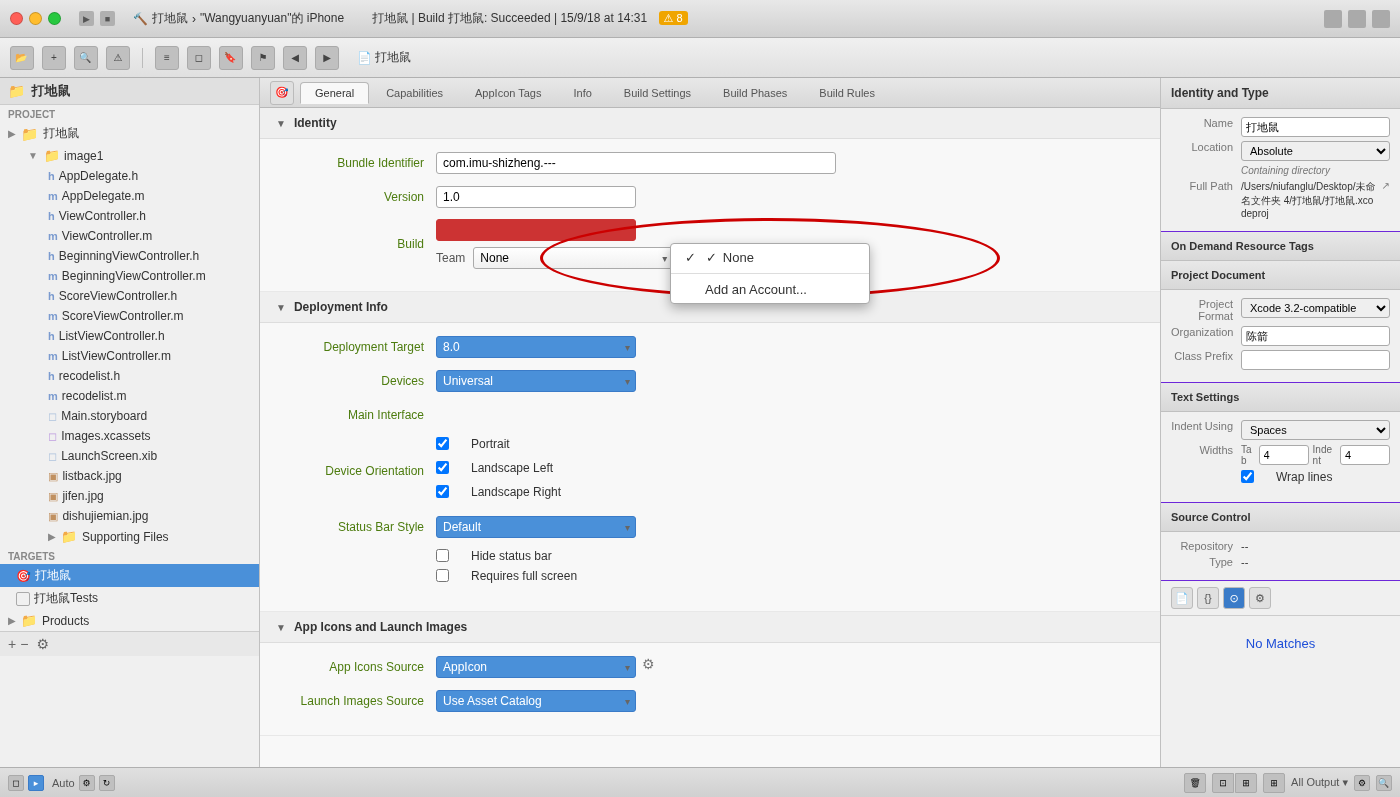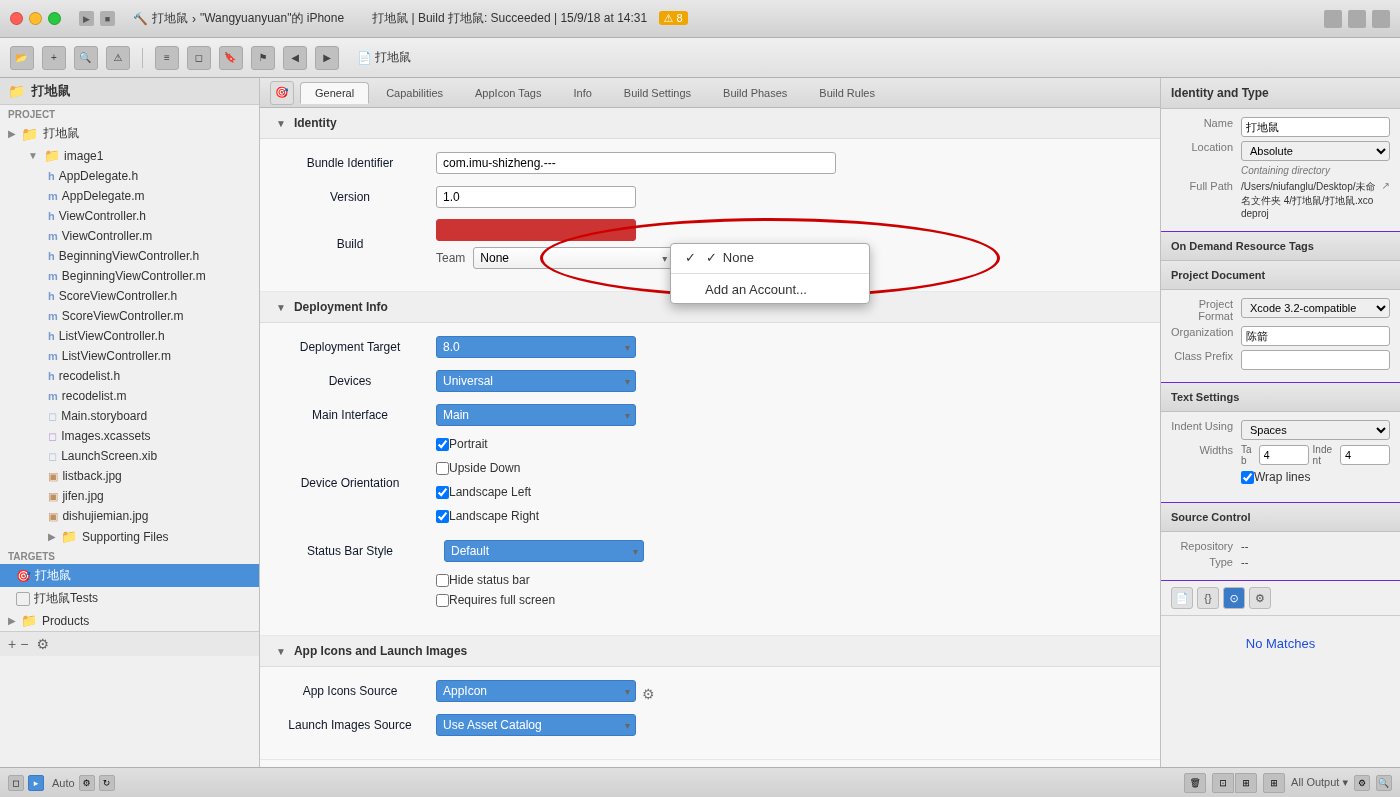--- a/index.html
+++ b/index.html
@@ -121,24 +121,24 @@
 
     
     .form-section { padding: 12px 16px; border-bottom: 1px solid #e8e8e8; }
     .form-row {
       display: flex;
       align-items: center;
       margin-bottom: 10px;
       min-height: 24px;
     }
     .form-label {
-      text-align: center;
+      text-align: right;
       width: 160px;
       flex-shrink: 0;
-      color: #0f172a;
+      color: #4d7c0f;
       font-size: 12px;
       padding-right: 12px;
     }
     .form-value {
       flex: 1;
     }
     .text-input {
       height: 22px;
       border: 1px solid #aaa;
       border-radius: 3px;
@@ -175,21 +175,21 @@
       transform: translateY(-50%);
       font-size: 10px;
       color: #666;
       pointer-events: none;
     }
     .select-blue {
       background: #4a90d9;
       color: white;
       border: 1px solid #3a7bc8;
     }
-    .checkbox-row { display: flex; align-items: center; gap: 0; font-size: 12px; color: #333; margin-bottom: 6px; }
+    .checkbox-row { display: flex; gap: 22px; font-size: 12px; color: #333; margin-bottom: 6px; }
     .checkbox-row input[type=checkbox] { width: 13px; height: 13px; }
     .orientation-group { display: flex; flex-direction: column; gap: 4px; }
 
     
     .dropdown-overlay {
       position: absolute;
       top: 243px;
       left: 670px;
       background: white;
       border: 1px solid #aaa;
@@ -551,56 +551,45 @@
             <div class="form-value">
               <div class="select-wrapper">
                 <select class="select-input select-blue" style="color:white;">
                   <option>Universal</option>
                 </select>
               </div>
             </div>
           </div>
           <div class="form-row">
             <div class="form-label">Main Interface</div>
-            <div class="form-value">
-              <div class="select-wrapper">
-                <select class="select-input select-blue" style="color:white;">
-                  <option>Main</option>
-                </select>
-              </div>
-            </div>
           </div>
           <div class="form-row">
             <div class="form-label">Device Orientation</div>
             <div class="form-value">
               <div class="orientation-group">
                 <label class="checkbox-row">
                   <input type="checkbox" class="checkbox-small" checked="" style="">
                   <span>Portrait</span>
-                </label>
-                <label class="checkbox-row">
-                  <input type="checkbox" class="checkbox-small" style="">
-                  <span>Upside Down</span>
                 </label>
                 <label class="checkbox-row">
                   <input type="checkbox" class="checkbox-small" checked="" style="">
                   <span>Landscape Left</span>
                 </label>
                 <label class="checkbox-row">
                   <input type="checkbox" class="checkbox-small" checked="" style="">
                   <span>Landscape Right</span>
                 </label>
               </div>
             </div>
           </div>
           <div class="form-row">
             <div class="form-label">Status Bar Style</div>
             <div class="form-value">
               <div class="select-wrapper">
-                <select class="select-input select-blue" style="color:white;margin-left:8px;">
+                <select class="select-input select-blue" style="color:white;">
                   <option>Default</option>
                 </select>
               </div>
             </div>
           </div>
           <div class="form-row">
             <div class="form-label"></div>
             <div class="form-value">
               <label class="checkbox-row">
                 <input type="checkbox" class="checkbox-small" style="">
@@ -614,21 +603,21 @@
           </div>
         </div>
 
         <div class="section-header">
           <span class="arrow">▼</span>
           <span>App Icons and Launch Images</span>
         </div>
         <div class="form-section">
           <div class="form-row">
             <div class="form-label">App Icons Source</div>
-            <div class="form-value" style="display:flex; align-items:flex-end; gap:6px;">
+            <div class="form-value" style="display:flex; align-items:flex-start; gap:6px;">
               <div class="select-wrapper">
                 <select class="select-input select-blue" style="color:white;">
                   <option>AppIcon</option>
                 </select>
               </div>
               <span style="font-size:14px; color:#777; cursor:pointer;">⚙</span>
             </div>
           </div>
           <div class="form-row">
             <div class="form-label">Launch Images Source</div>

